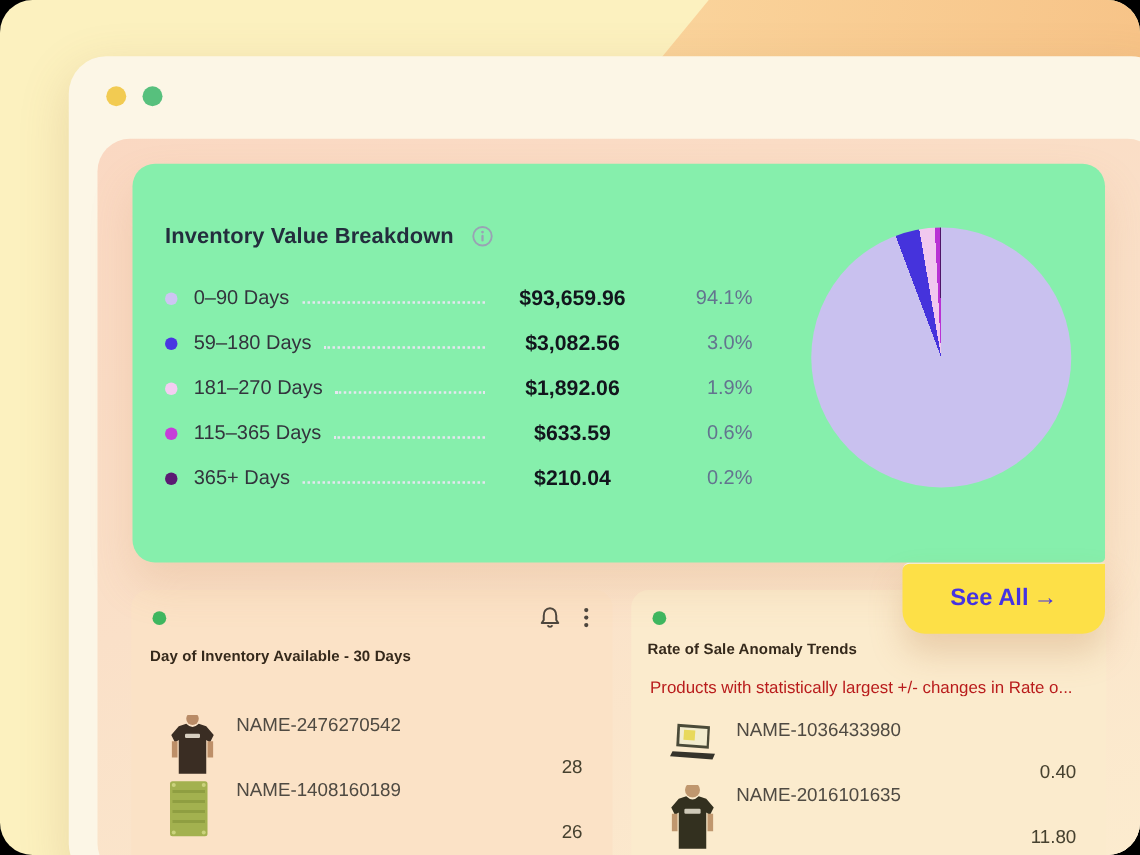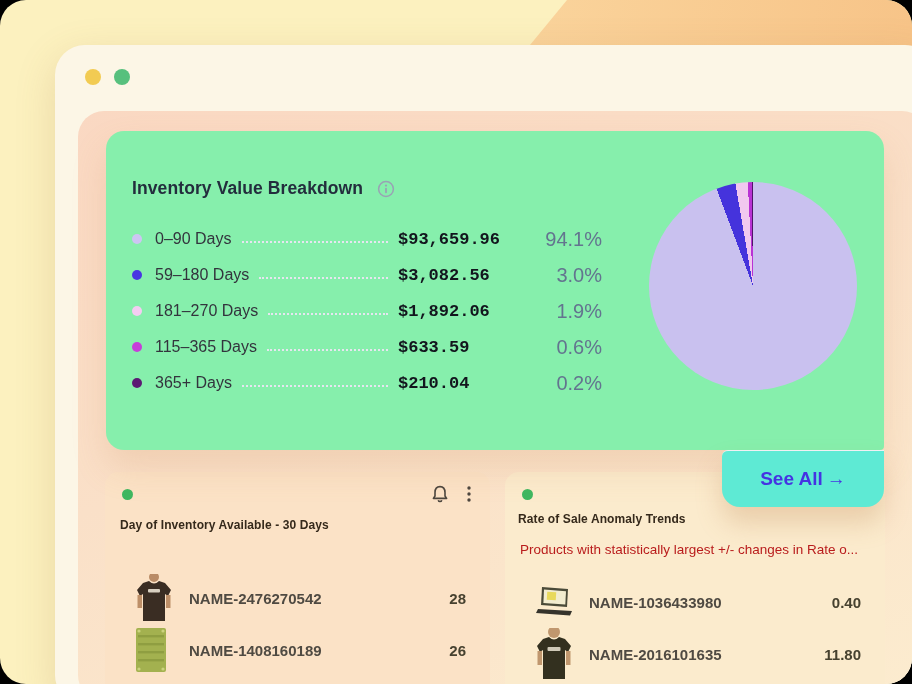--- a/index.html
+++ b/index.html
@@ -26,46 +26,46 @@
              border-radius:18px 18px 4px 18px;box-shadow:0 18px 35px rgba(205,140,90,.20);}
   .card-title-row{position:absolute;left:26px;top:47px;display:flex;align-items:center;gap:14px;}
   .card-title{font-size:17.5px;font-weight:bold;color:#232d3d;letter-spacing:.1px;}
   .info-ic{display:inline-flex;}
 
   .legend{position:absolute;left:26px;top:90px;width:470px;}
   .lrow{display:flex;align-items:center;height:36px;}
   .ldot{width:10px;height:10px;border-radius:50%;flex:0 0 auto;}
   .llabel{margin-left:13px;font-size:16px;color:#33343d;}
   .lleader{flex:1;border-bottom:2px dotted #e6e6f0;margin:0 10px;transform:translateY(3px);}
-  .lvalue{width:120px;text-align:left;font-size:17px;font-weight:bold;color:#12151d;font-family:Liberation Mono, monospace;}
-  .lpct{width:84px;text-align:right;font-size:20px;color:#63748f;}
+  .lvalue{width:120px;text-align:center;font-size:17px;font-weight:bold;color:#12151d;}
+  .lpct{width:84px;text-align:right;font-size:16px;color:#63748f;}
 
   .pie{position:absolute;left:543px;top:51px;width:208px;height:208px;border-radius:50%;}
 
   
-  .see-all{position:absolute;left:722px;top:450px;width:162px;height:57px;background:#5eead4;
+  .see-all{position:absolute;left:722px;top:450px;width:162px;height:57px;background:#fde047;
            border-radius:6px 0 18px 18px;box-shadow:0 16px 26px rgba(190,130,80,.28);
            display:flex;align-items:center;justify-content:center;gap:4px;cursor:pointer;
            border-top:1px solid #f0f0f3;}
   .see-all span{font-size:19px;font-weight:bold;color:#4533e2;}
 
   
   .card-sm{position:absolute;top:472px;height:240px;border-radius:14px;}
   #card-left{left:105px;width:385px;background:#fbe2c6;}
   #card-right{left:505px;width:380px;background:#fbebcd;}
   .status-dot{position:absolute;left:17px;top:17px;width:11px;height:11px;border-radius:50%;}
   .sm-icons{position:absolute;right:18px;top:12px;display:flex;align-items:center;gap:16px;}
   .sm-title{position:absolute;left:15px;top:46px;font-size:12px;font-weight:bold;color:#35291b;letter-spacing:.1px;}
   .sm-sub{position:absolute;left:15px;top:70px;width:352px;font-size:13.5px;color:#b91c1c;
           white-space:nowrap;overflow:hidden;}
   .rows{position:absolute;left:0;top:100px;width:100%;}
-  .prow{display:flex;align-items:center;height:52px;padding:0 24px 0 30px;font-weight:bold;}
+  .prow{display:flex;align-items:flex-start;height:52px;padding:0 24px 0 30px;}
   .pimg{width:48px;flex:0 0 aupx;flex:0 0 48px;display:flex;align-items:center;}
   .pname{font-size:15px;color:#4f4a42;flex:1;margin-left:6px;}
-  .pval{font-size:15px;color:#46412f;text-align:right;}
+  .pval{font-size:15px;color:#46412f;text-align:right;margin-top:33px;}
 </style>
 </head>
 <body>
 
 <div id="root">
 
   <div class="blob"></div>
 
   <div class="window">
     <div class="win-dot" style="left: 30px; top: 24px; background: rgb(242, 203, 82);"></div>

